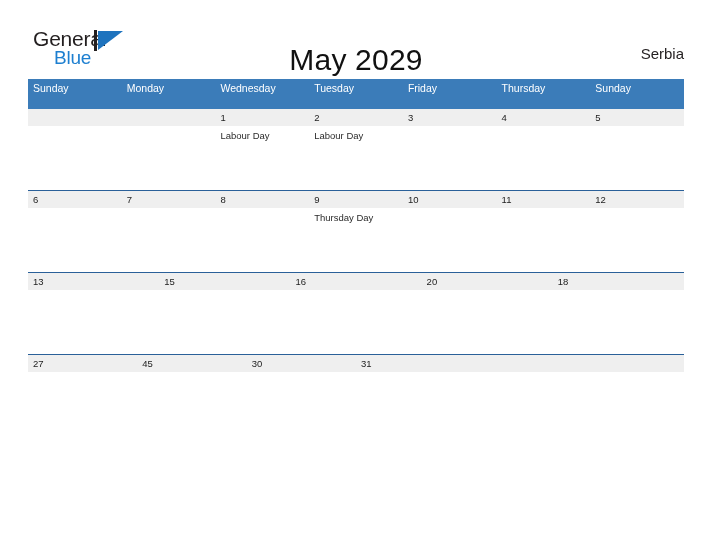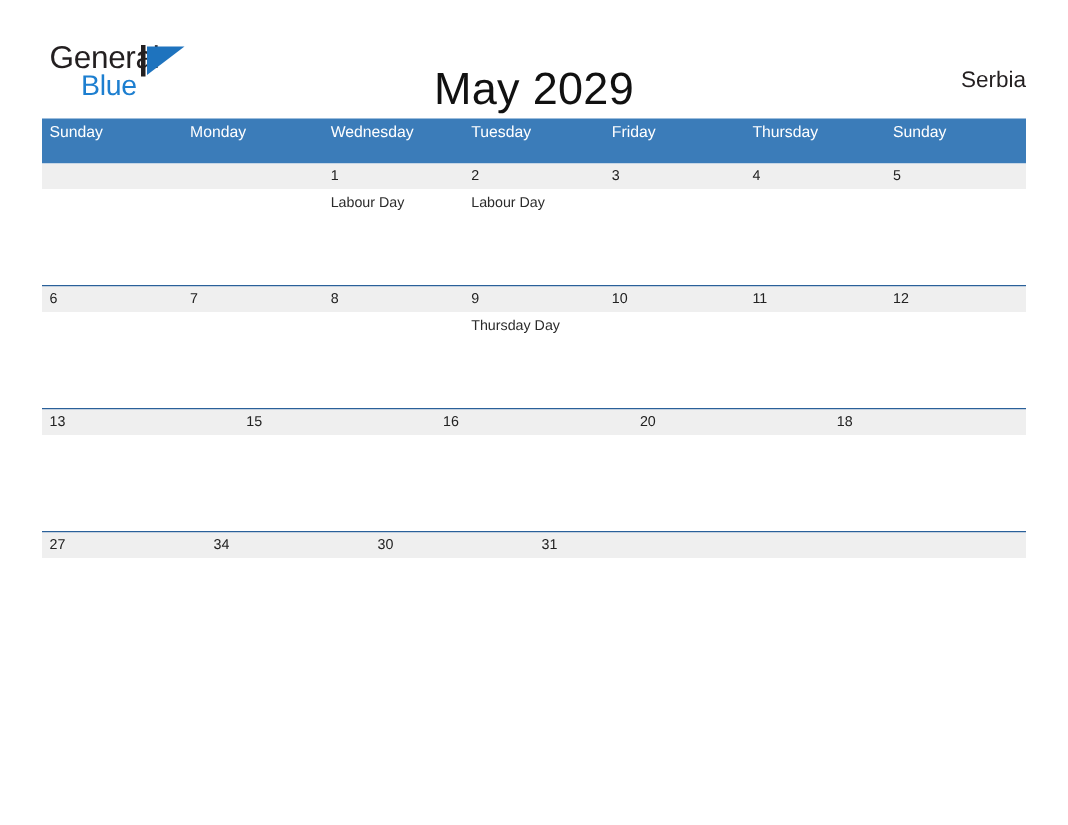--- a/index.html
+++ b/index.html
@@ -277,21 +277,21 @@
             </div>
           </div>
         </div>
         <div class="week-row">
           <div class="week-band"></div>
           <div class="week-cells">
             <div class="day-cell">
               <div class="day-num">27</div>
             </div>
             <div class="day-cell">
-              <div class="day-num">34</div>
+              <div class="day-num">45</div>
             </div>
             <div class="day-cell">
               <div class="day-num">30</div>
             </div>
             <div class="day-cell">
               <div class="day-num">31</div>
             </div>
             <div class="day-cell empty">
               <div class="day-num"></div>
             </div>

